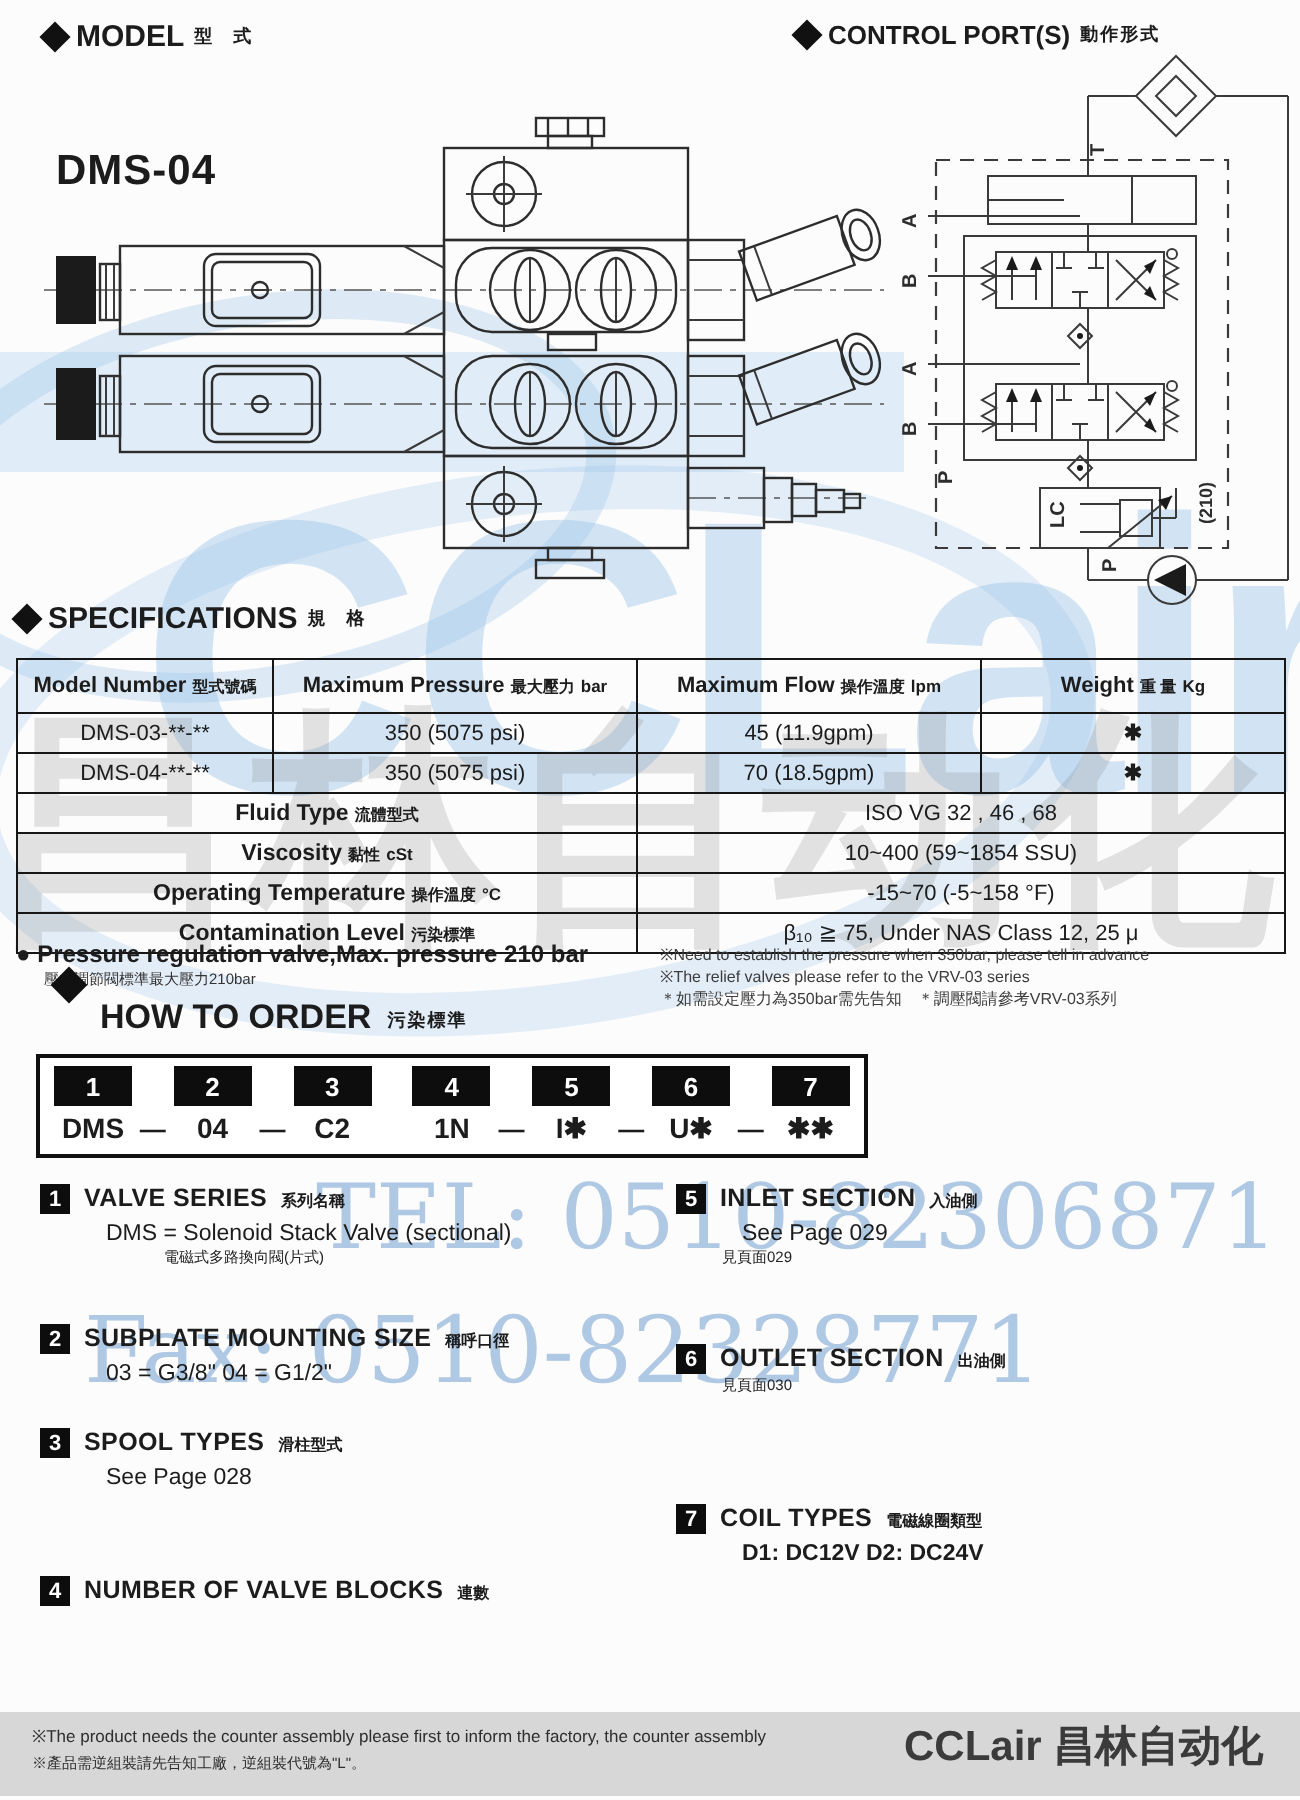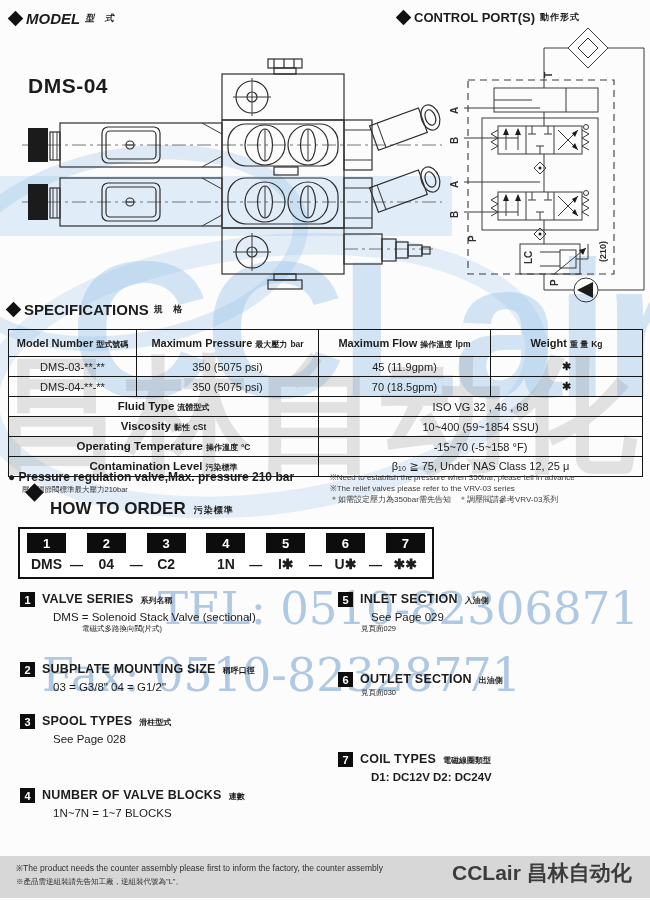--- a/index.html
+++ b/index.html
@@ -14,21 +14,21 @@
   .wm-arc2{left:-25px;top:236px;width:530px;height:235px;border:22px solid rgba(150,193,233,.24);border-radius:50%;transform:rotate(-7deg);}
   .wm-brand{left:70px;top:232px;font-size:195px;font-weight:bold;color:rgba(147,192,232,.40);letter-spacing:-6px;white-space:nowrap;line-height:1;}
   .wm-brandcn{left:-5px;top:352px;font-size:126px;font-weight:bold;color:rgba(118,118,118,.20);letter-spacing:3px;white-space:nowrap;line-height:1;}
   .wm-tel{left:158px;top:584px;font-family:"DejaVu Serif",serif;font-size:45px;color:rgba(128,168,212,.62);white-space:nowrap;line-height:1.1;}
   .wm-fax{left:42px;top:650px;font-family:"DejaVu Serif",serif;font-size:46px;color:rgba(128,168,212,.62);white-space:nowrap;line-height:1.1;}
 
   
   .sec-title{display:flex;align-items:center;gap:5px;font-weight:bold;}
   .diamond{width:11px;height:11px;background:#111;transform:rotate(45deg);display:inline-block;flex:none;}
   .cn-sm{font-size:9px;font-weight:bold;letter-spacing:4px;}
-  #model-head{left:10px;top:10px;font-size:15px;font-style:italic;}
+  #model-head{left:22px;top:10px;font-size:15px;}
   #model-number{left:28px;top:32px;font-size:21px;font-weight:bold;letter-spacing:.5px;margin-top:42px;}
   #control-head{left:398px;top:10px;font-size:13px;}
   #spec-head{left:8px;top:301px;font-size:15px;}
 
   
   #spec-table{left:8px;top:329px;width:634px;border-collapse:collapse;table-layout:fixed;background:transparent;}
   #spec-table th,#spec-table td{border:1.6px solid #161616;text-align:center;padding:1px 2px;}
   #spec-table th{height:24px;font-size:11px;}
   #spec-table td{height:17px;font-size:11px;}
   .hdr-cn{font-size:8px;font-weight:bold;}
@@ -385,21 +385,20 @@
       </div>
     <div class="sec-l1">See  Page 028</div>
   </div>
 
   <div class="sec" style="left:20px;top:788px;">
     <div class="sec-h">
         <span class="numbox">4</span>
       <span class="sec-t">NUMBER OF VALVE BLOCKS</span>
       <span class="sec-tcn">連數</span>
       </div>
-    <div class="sec-l1">1N~7N =  1~7  BLOCKS</div>
   </div>
 
   <div class="sec" style="left:338px;top:592px;">
     <div class="sec-h">
         <span class="numbox">5</span>
       <span class="sec-t">INLET SECTION</span>
       <span class="sec-tcn">入油側</span>
       </div>
     <div class="sec-l1">See Page 029</div>
     <div class="sec-l2 near">見頁面029</div>

